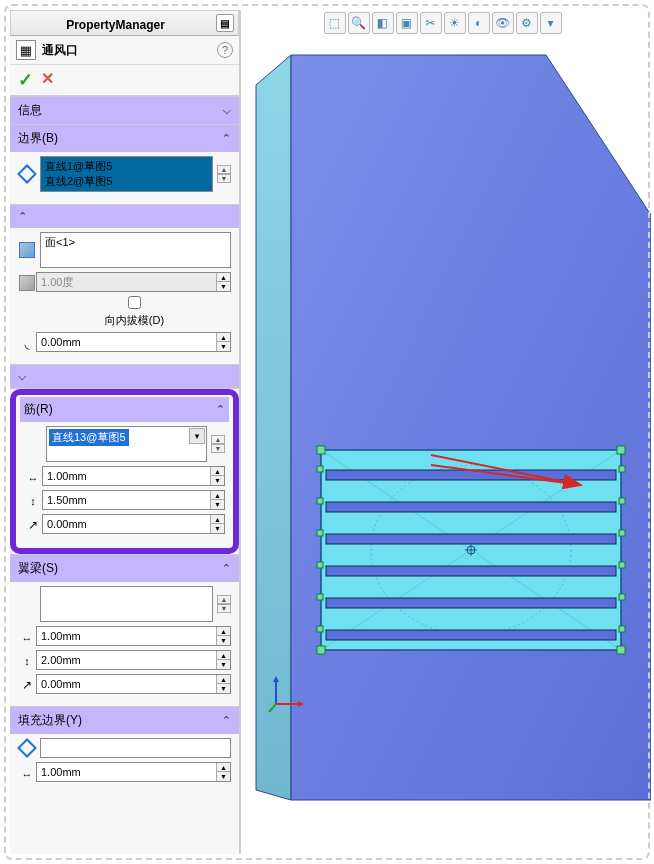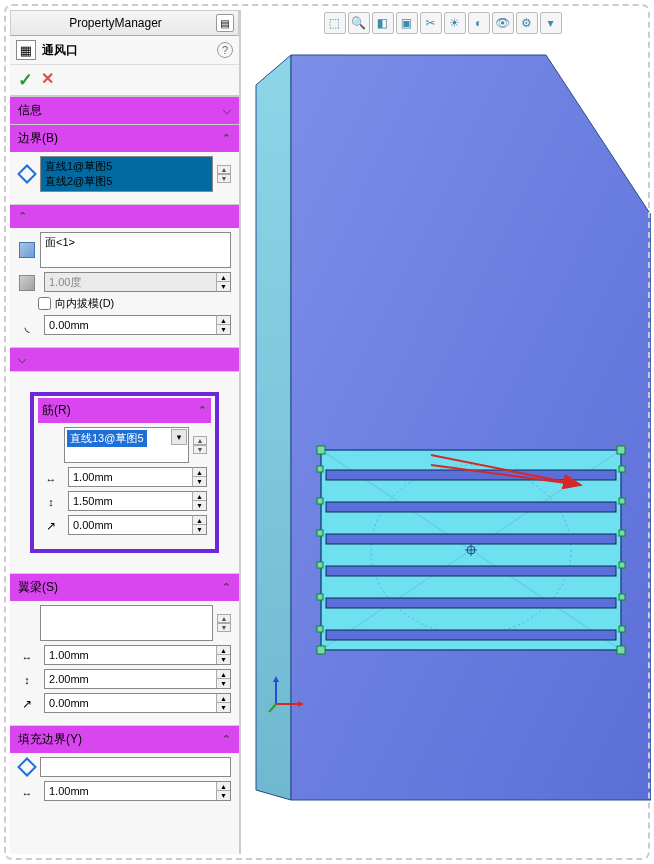--- a/index.html
+++ b/index.html
@@ -29,26 +29,26 @@
     
     .left-panel {
       width: 230px;
       background: #f7f7f7;
       border-right: 1px solid #ccc;
       height: 100%;
       overflow-y: auto;
     }
     .pm-header {
       display: flex;
-      align-items: center;
+      align-items: flex-end;
       background: linear-gradient(#f5f5f5, #e8e8e8);
       border: 1px solid #ccc;
       border-bottom: 1px solid #aaa;
       padding: 3px 4px;
-      font-weight: normal;
+      font-weight: bold;
     }
     .pm-header-title {
       flex: 1;
       text-align: center;
       font-size: 12px;
     }
     .pm-header-icon {
       width: 18px; height: 18px;
       border: 1px solid #999;
       background: #fff;
@@ -93,21 +93,21 @@
     .x-icon { color: #d9534f; font-size: 16px; cursor: pointer; font-weight: bold; }
     
     .section {
       border-top: 1px solid #ccc;
     }
     .section-header {
       display: flex;
       align-items: center;
       padding: 5px 8px;
       cursor: pointer;
-      background: #d946ef;
+      background: #c4b5fd;
       justify-content: space-between;
     }
     .section-header .label { flex: 1; font-size: 12px; }
     .section-header .chevron { font-size: 11px; color: #333; transform: rotate(0deg);}
     .section-body {
       padding: 4px 8px 8px 8px;
     }
     .row {
       display: flex;
       align-items: center;
@@ -145,21 +145,21 @@
       border: 1px solid #aaa;
       width: 14px; height: 9px;
       display: flex; align-items: center; justify-content: center;
       background: #f0f0f0;
       cursor: pointer;
       line-height: 1;
     }
     .num-row {
       display: flex;
       align-items: flex-start;
-      gap: 8px;
+      gap: 0;
       margin-bottom: 4px;
     }
     .num-row .row-icon { margin-top: 2px;}
     .num-input-wrap {
       flex: 1;
       display: flex;
       border: 1px solid #888;
       height: 20px;
       background: #fef9c3;
     }
@@ -191,26 +191,27 @@
       cursor: pointer;
     }
     .spinbtns div:last-child { border-bottom: none;}
     .checkbox-row {
       display: flex;
       align-items: center;
       gap: 4px;
       margin-bottom: 4px;
       padding-left: 20px;
       font-size: 11px;
+      flex-direction: column;
     }
     .checkbox-row input { width: 13px; height: 13px; }
     .highlight-box {
-      border: 4px solid #6d28d9;
-      border-radius: 0;
-      margin: 20px;
+      border: 6px solid #6d28d9;
+      border-radius: 10px;
+      margin: 0;
       padding: 2px 4px 6px 4px;
     }
     .single-list {
       border: 1px solid #888;
       background: #fff;
       height: 36px;
       width: 100%;
       padding: 2px;
       font-size: 11px;
       position: relative;

